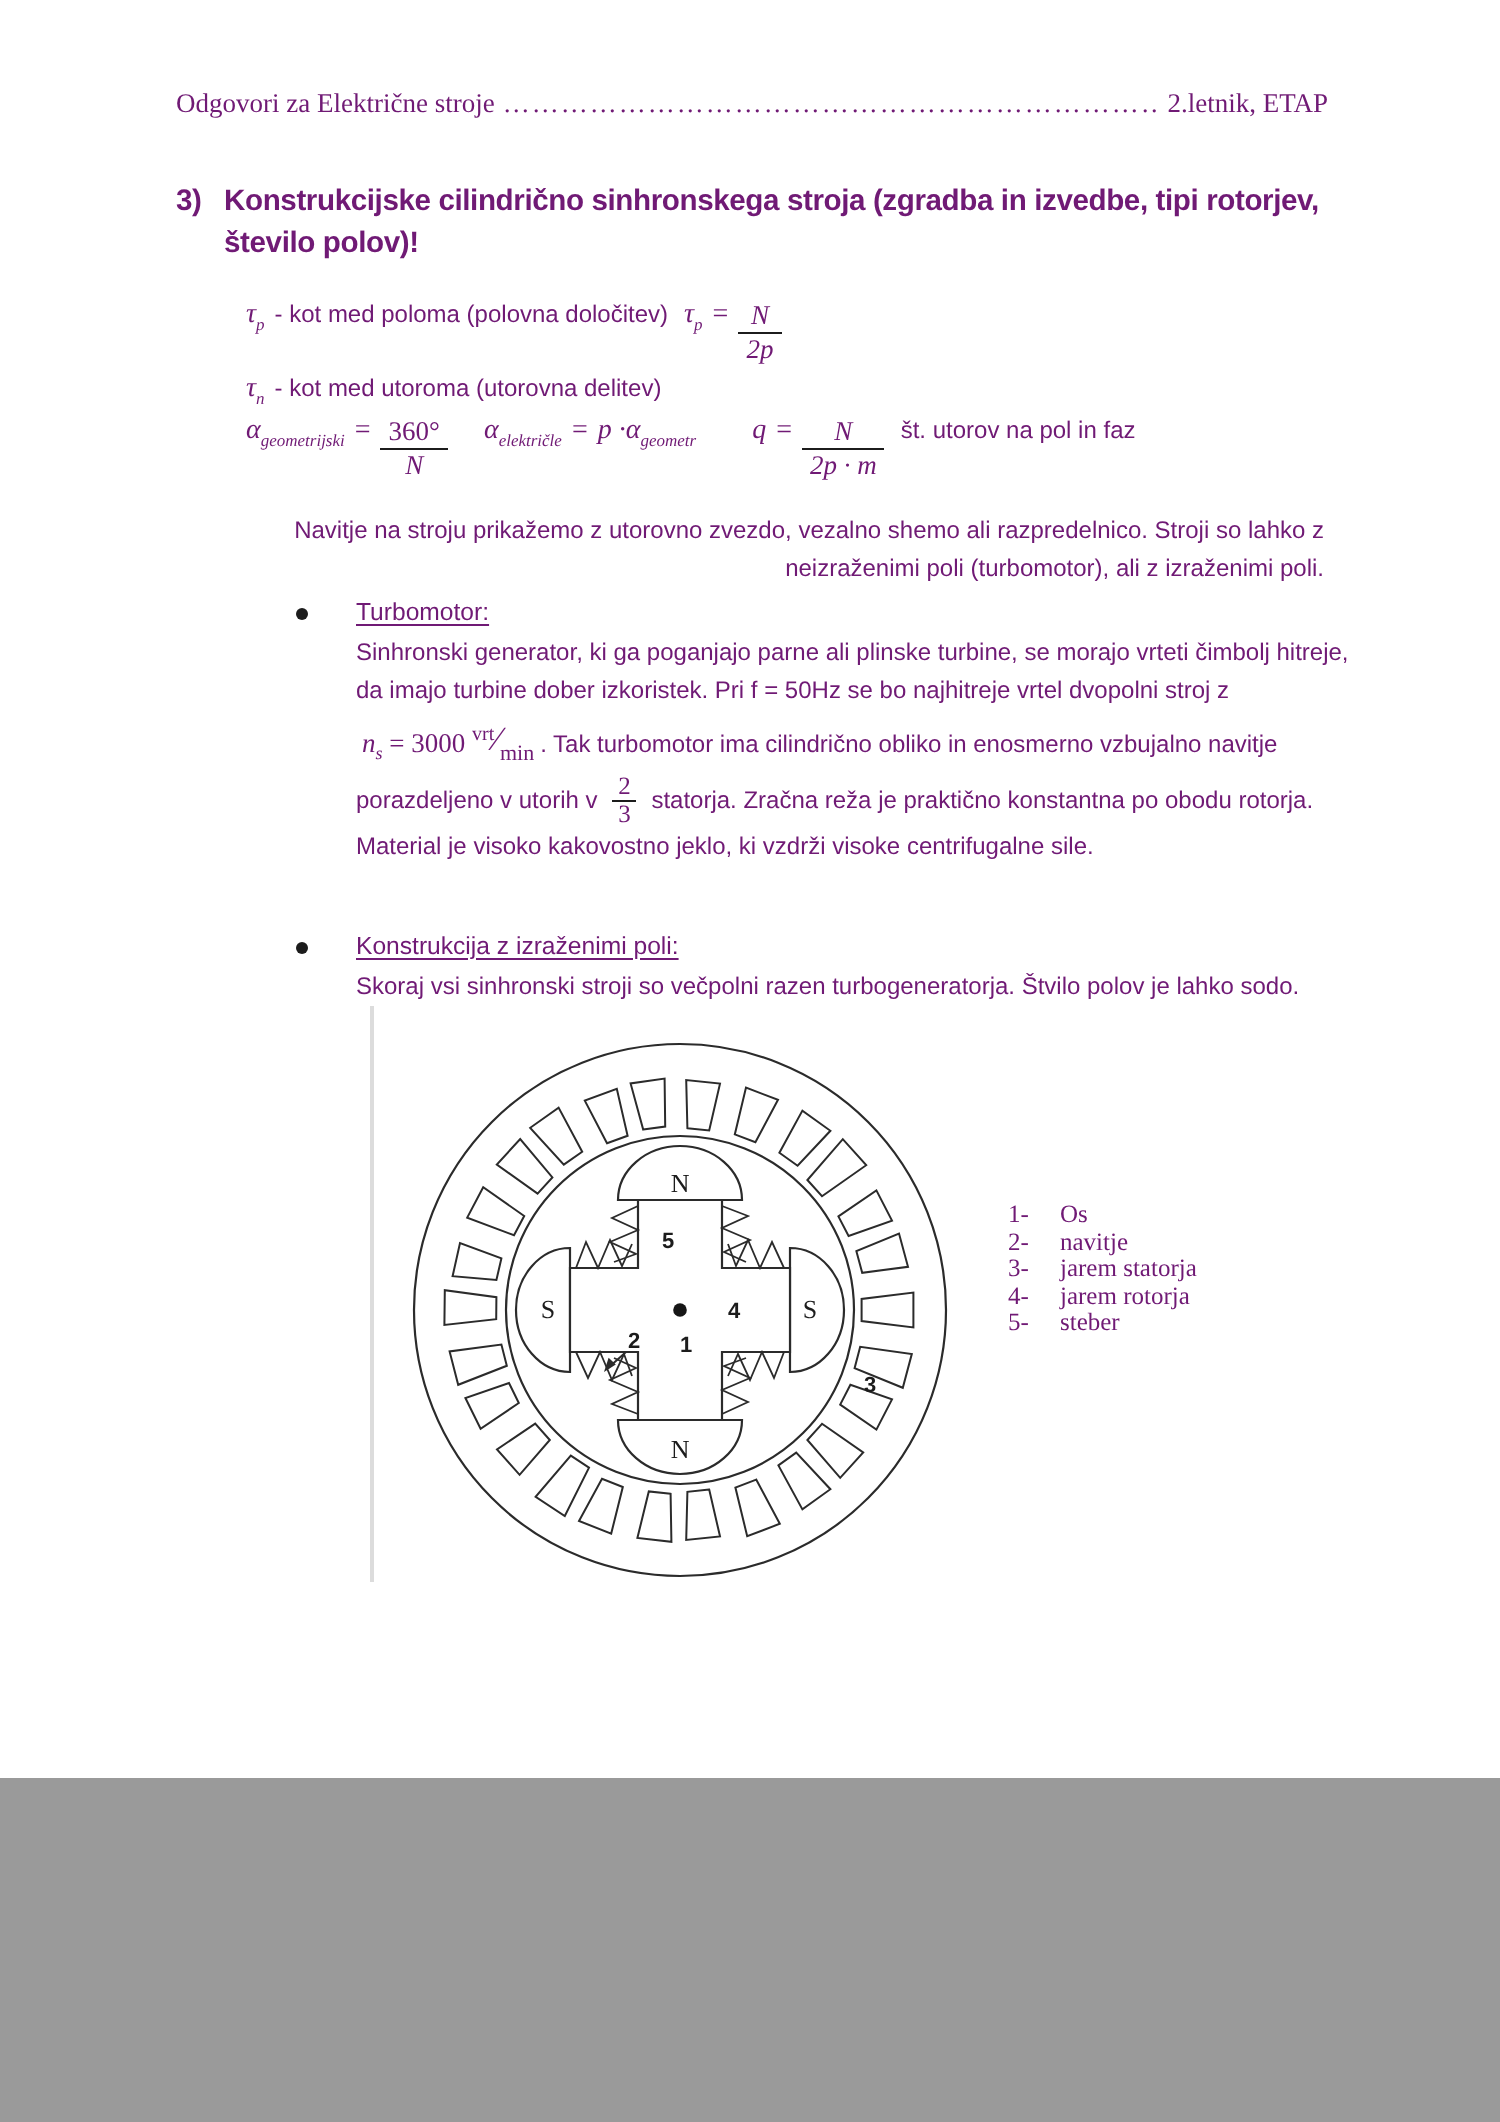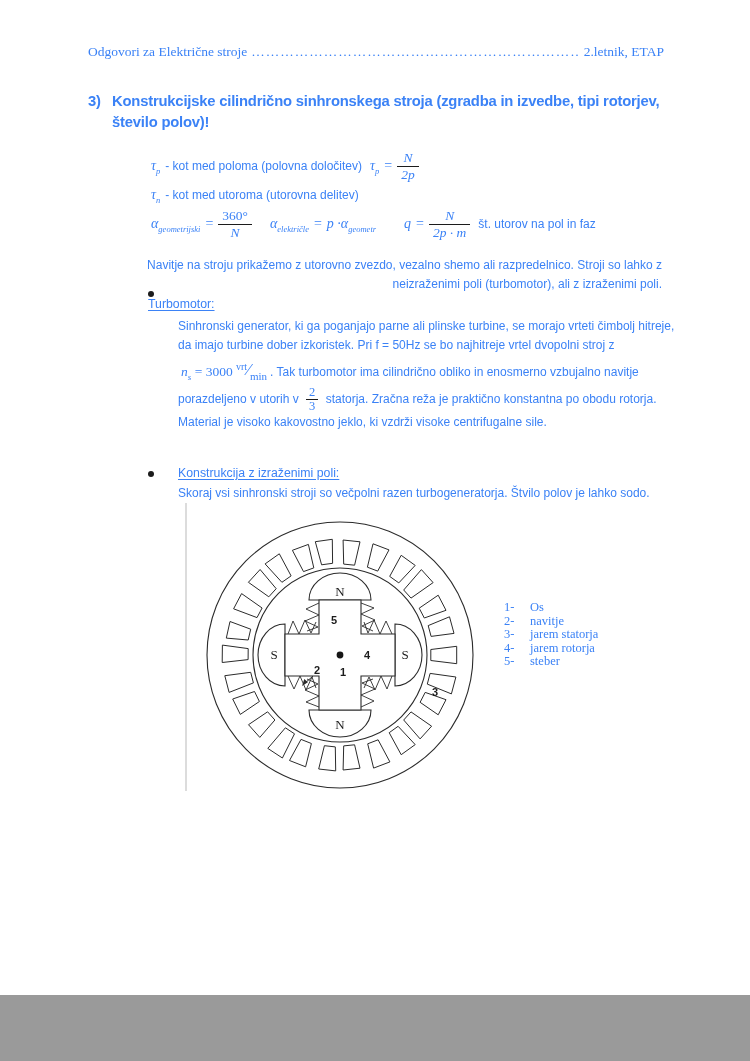--- a/index.html
+++ b/index.html
@@ -1,52 +1,52 @@
 <!DOCTYPE html>
 <html><head>
 <meta charset="utf-8">
 <style>
   html,body{margin:0;padding:0;background:#9a9a9a;}
-  .page{position:relative;width:750px;height:995px;margin:0 auto;background:#ffffff;
-        color:#3b82f6;font-family:"Liberation Serif",serif;overflow:hidden;}
+  .page{position:relative;width:750px;height:889px;margin:0 auto;background:#ffffff;
+        color:#701a75;font-family:"Liberation Serif",serif;overflow:hidden;}
 
   
   .header{position:absolute;left:88px;right:86px;top:44px;display:flex;align-items:baseline;
           font-size:13.5px;white-space:nowrap;}
   .header .dots{flex:1;overflow:hidden;margin:0 4px;letter-spacing:1px;}
 
   
   .qheading{position:absolute;left:88px;top:91px;width:586px;display:flex;
             font-family:"Liberation Sans",sans-serif;font-weight:bold;font-size:14.8px;
             line-height:1.45;letter-spacing:-0.2px;}
   .qnum{flex:none;width:24px;}
 
   
   .formulas{position:absolute;left:123px;top:150px;font-size:14px;}
-  .frow{display:flex;align-items:center;margin-left:28px;}
+  .frow{display:flex;align-items:flex-start;}
   .frow + .frow{margin-top:5px;}
   .mvar{font-style:italic;}
   .mvar sub, sub.msub{font-size:8.5px;font-style:italic;line-height:0;}
   .meq{margin:0 5px;}
   .fdesc{font-family:"Liberation Sans",sans-serif;font-size:12px;margin:0 8px 0 5px;}
   .mnote{font-family:"Liberation Sans",sans-serif;font-size:12px;margin-left:8px;white-space:nowrap;}
   .frac{display:inline-block;text-align:center;vertical-align:middle;line-height:1.15;font-size:13.5px;}
   .frac .fnum{display:block;border-bottom:1px solid #1c1c1c;padding:0 4px;}
   .frac .fden{display:block;padding:0 4px;}
   .gap18{width:18px;flex:none;}
   .gap28{width:28px;flex:none;}
 
   
   .bodytext{font-family:"Liberation Sans",sans-serif;font-size:12px;line-height:1.55;}
   .intro{position:absolute;left:100px;top:256px;width:562px;text-align:right;}
   .bullet{position:absolute;left:148px;display:flex;align-items:flex-start;}
   .bdot{flex:none;width:6px;height:6px;border-radius:50%;background:#1c1c1c;margin:5px 24px 0 0;}
   .btitle{font-family:"Liberation Sans",sans-serif;font-size:12.3px;
           text-decoration:underline;text-underline-offset:2px;}
-  .b1{top:286px;flex-direction:column;} .b2{top:466px;}
+  .b1{top:299px;} .b2{top:466px;}
   .bbody1{position:absolute;left:178px;top:317px;width:505px;line-height:1.62;}
   .bbody2{position:absolute;left:178px;top:484px;width:505px;}
 
   
   .imath{font-family:"Liberation Serif",serif;font-size:13.5px;margin:0 3px;white-space:nowrap;}
   .imath i{font-style:italic;}
   .imath sub{font-size:9px;font-style:italic;line-height:0;}
   .slashfrac{white-space:nowrap;}
   .slashfrac .fsup{font-size:10px;vertical-align:6px;}
   .slashfrac .fslash::before{content:"\2044";font-size:17px;vertical-align:1px;}

